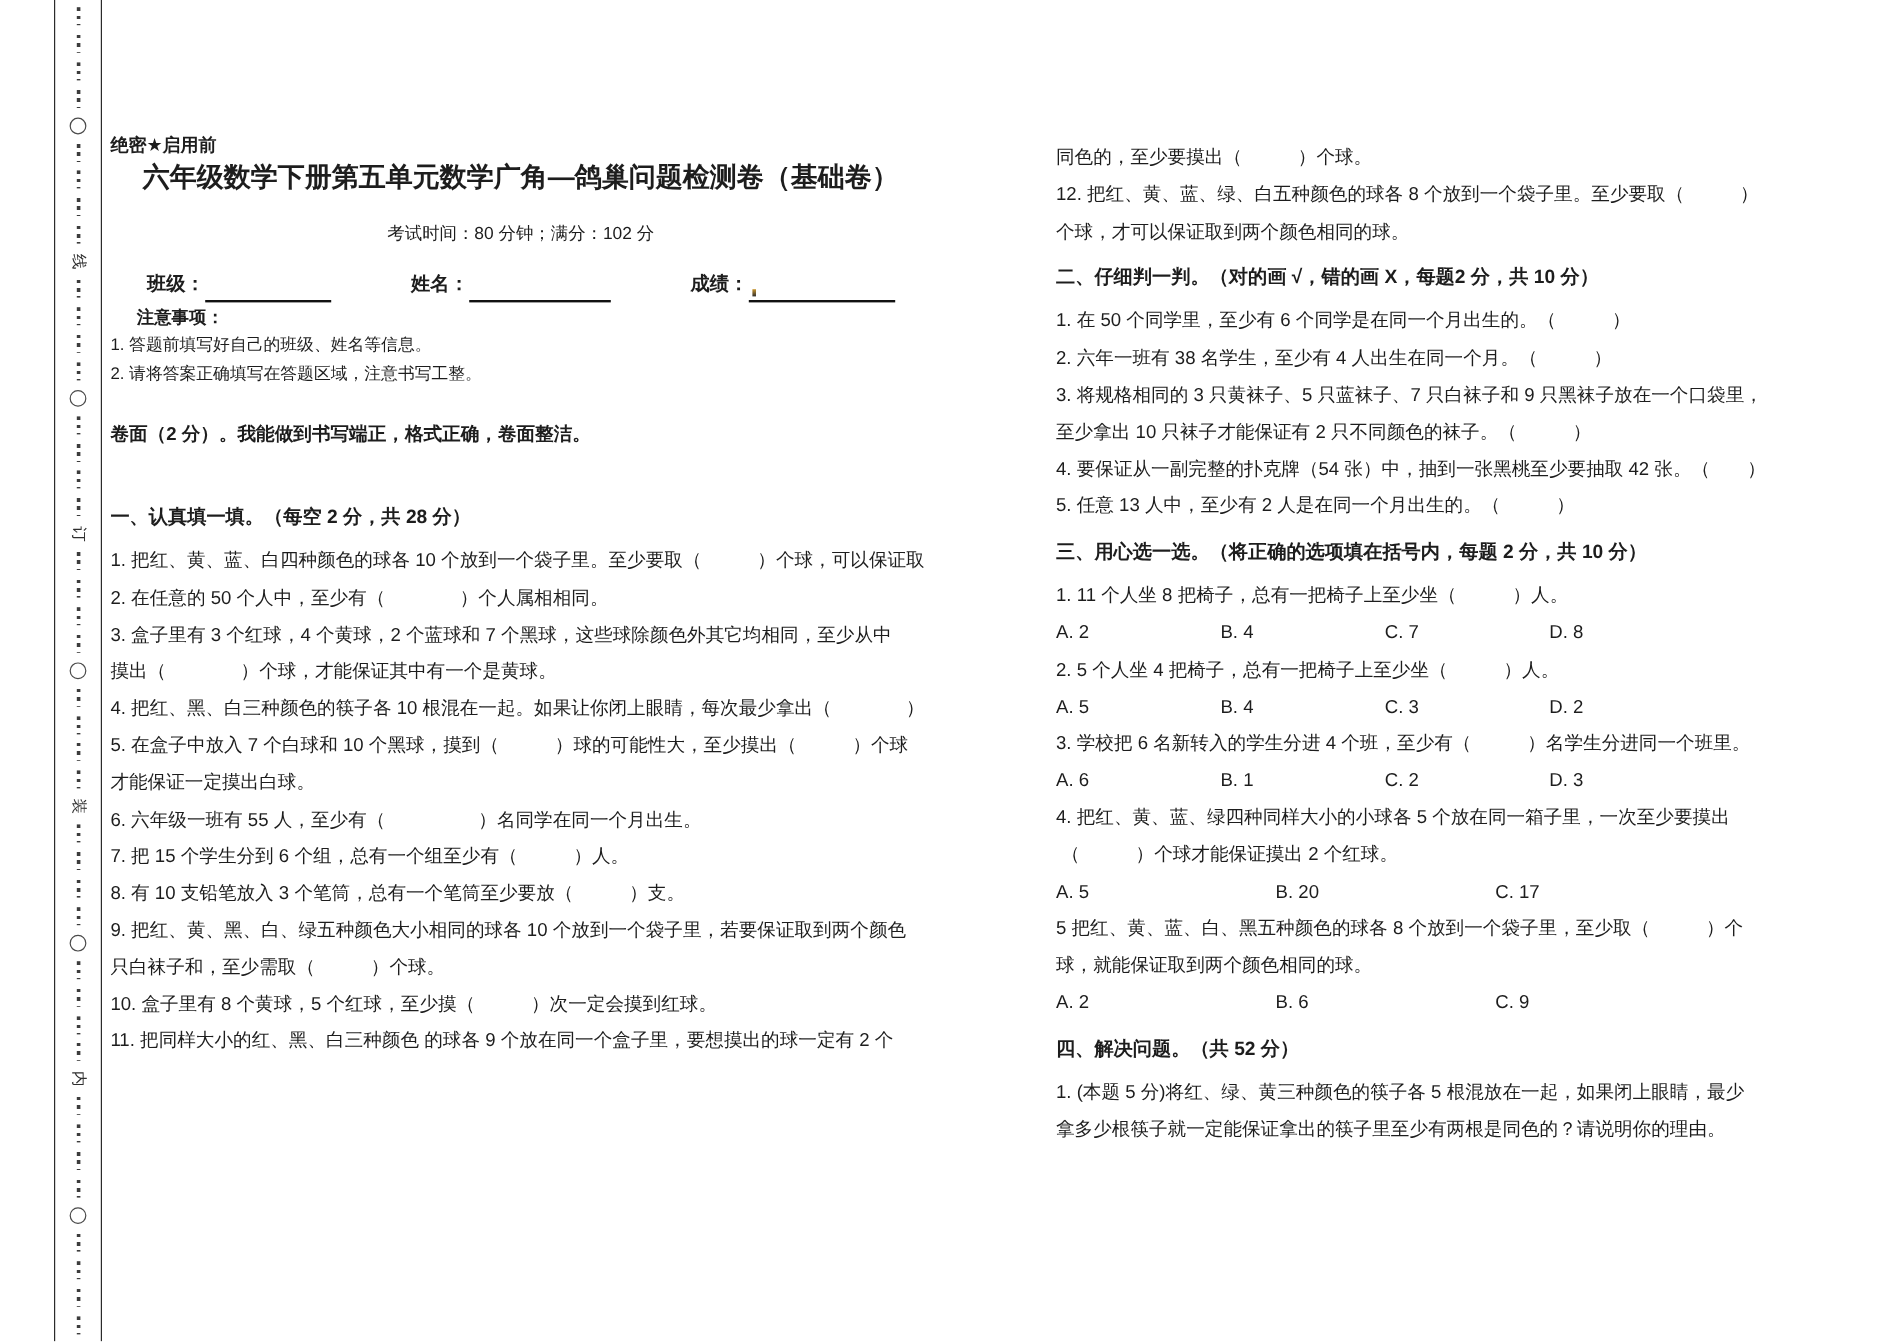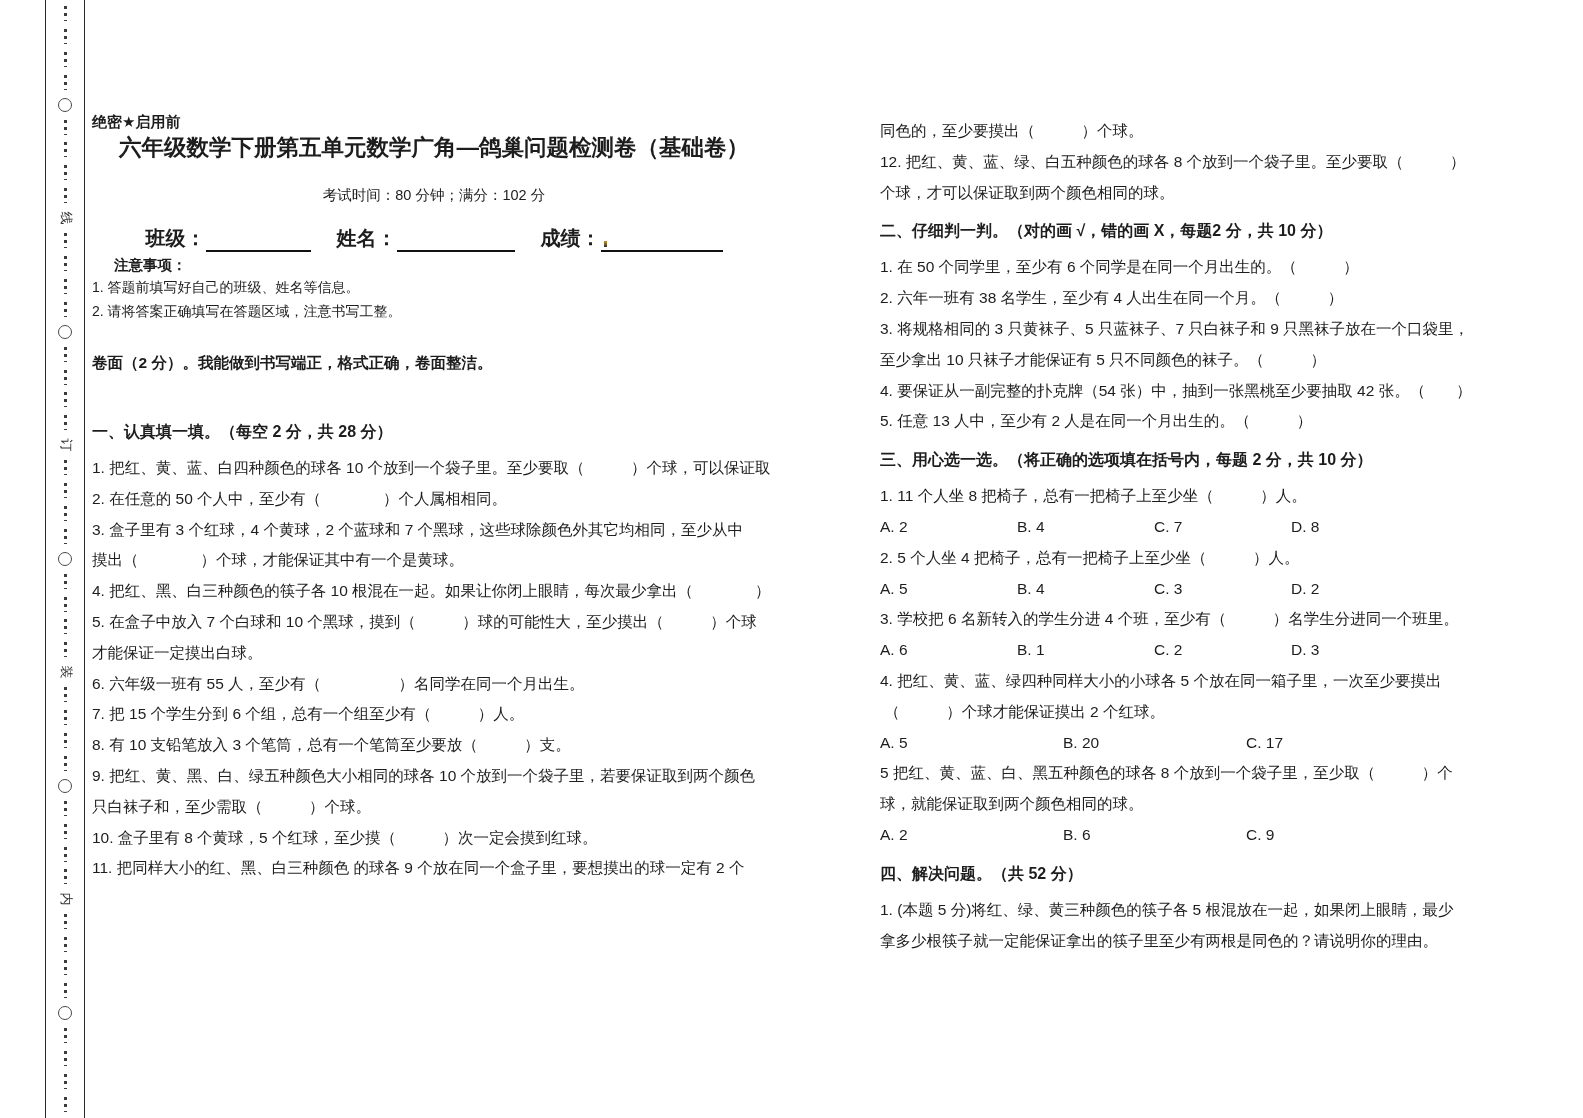--- a/index.html
+++ b/index.html
@@ -13,26 +13,26 @@
     border-left:1px solid #2b2b2b;border-right:1px solid #2b2b2b;
     display:flex;flex-direction:column;align-items:center;justify-content:space-between;
     padding:6px 0;
   }
   .bdash{width:3px;height:15px;background:repeating-linear-gradient(to bottom,#3c3c3c 0 3px,transparent 3px 7px);}
   .bhole{width:14px;height:14px;border:1.3px solid #4a4a4a;border-radius:50%;background:#fff;box-sizing:border-box;}
   .bchar{font-size:13px;color:#2e2e2e;line-height:14px;transform:rotate(90deg);}
   
   .col{position:absolute;top:0;}
   .col-left{left:92px;width:684px;}
-  .col-right{left:880px;width:645px;padding-top:76px;margin-top:40px;}
+  .col-right{left:880px;width:645px;padding-top:117px;}
   
   .security{margin-top:112px;font-weight:700;font-size:15px;line-height:20px;}
   .title{font-size:22.5px;font-weight:700;line-height:32px;text-align:center;white-space:nowrap;}
   .exam-info{margin-top:20px;font-size:14.5px;line-height:22px;text-align:center;}
-  .fields-row{margin-top:18px;display:flex;justify-content:center;align-items:flex-end;font-size:20px;font-weight:700;line-height:28px;}
+  .fields-row{margin-top:18px;display:flex;justify-content:center;align-items:flex-end;font-size:16px;font-weight:700;line-height:28px;gap:41px;}
   .fgroup{display:flex;align-items:flex-end;}
   .fgroup + .fgroup{margin-left:26px;}
   .blank{display:inline-block;border-bottom:2px solid #111;height:24px;position:relative;box-sizing:border-box;}
   .blank.w-class{width:105px;}
   .blank.w-name{width:118px;}
   .blank.w-score{width:122px;}
   .dotmark{position:absolute;left:3px;bottom:3px;width:3px;height:6px;background:linear-gradient(#c9962f,#2e2e2e);}
   .notes-title{margin-top:4px;margin-left:22px;font-weight:700;font-size:14.5px;line-height:19px;}
   .note-line{font-size:14px;line-height:24px;white-space:pre;}
   .neatness{margin-top:28px;font-weight:700;font-size:15.5px;line-height:24px;white-space:pre;}
@@ -149,21 +149,21 @@
   </div>
 
   <div class="col col-right" id="right-blocks">
       <div class="q-line">同色的，至少要摸出（　　　）个球。</div>
       <div class="q-line">12. 把红、黄、蓝、绿、白五种颜色的球各 8 个放到一个袋子里。至少要取（　　　）</div>
       <div class="q-line">个球，才可以保证取到两个颜色相同的球。</div>
       <div class="sec-heading">二、仔细判一判。（对的画 √，错的画 X，每题2 分，共 10 分）</div>
       <div class="q-line">1. 在 50 个同学里，至少有 6 个同学是在同一个月出生的。（　　　）</div>
       <div class="q-line">2. 六年一班有 38 名学生，至少有 4 人出生在同一个月。（　　　）</div>
       <div class="q-line">3. 将规格相同的 3 只黄袜子、5 只蓝袜子、7 只白袜子和 9 只黑袜子放在一个口袋里，</div>
-      <div class="q-line">至少拿出 10 只袜子才能保证有 5 只不同颜色的袜子。（　　　）</div>
+      <div class="q-line">至少拿出 10 只袜子才能保证有 2 只不同颜色的袜子。（　　　）</div>
       <div class="q-line">4. 要保证从一副完整的扑克牌（54 张）中，抽到一张黑桃至少要抽取 42 张。（　　）</div>
       <div class="q-line">5. 任意 13 人中，至少有 2 人是在同一个月出生的。（　　　）</div>
       <div class="sec-heading">三、用心选一选。（将正确的选项填在括号内，每题 2 分，共 10 分）</div>
       <div class="q-line">1. 11 个人坐 8 把椅子，总有一把椅子上至少坐（　　　）人。</div>
       <div class="options-row"><span class="option c4">A. 2</span><span class="option c4">B. 4</span><span class="option c4">C. 7</span><span class="option c4">D. 8</span></div>
       <div class="q-line">2. 5 个人坐 4 把椅子，总有一把椅子上至少坐（　　　）人。</div>
       <div class="options-row"><span class="option c4">A. 5</span><span class="option c4">B. 4</span><span class="option c4">C. 3</span><span class="option c4">D. 2</span></div>
       <div class="q-line">3. 学校把 6 名新转入的学生分进 4 个班，至少有（　　　）名学生分进同一个班里。</div>
       <div class="options-row"><span class="option c4">A. 6</span><span class="option c4">B. 1</span><span class="option c4">C. 2</span><span class="option c4">D. 3</span></div>
       <div class="q-line">4. 把红、黄、蓝、绿四种同样大小的小球各 5 个放在同一箱子里，一次至少要摸出</div>

